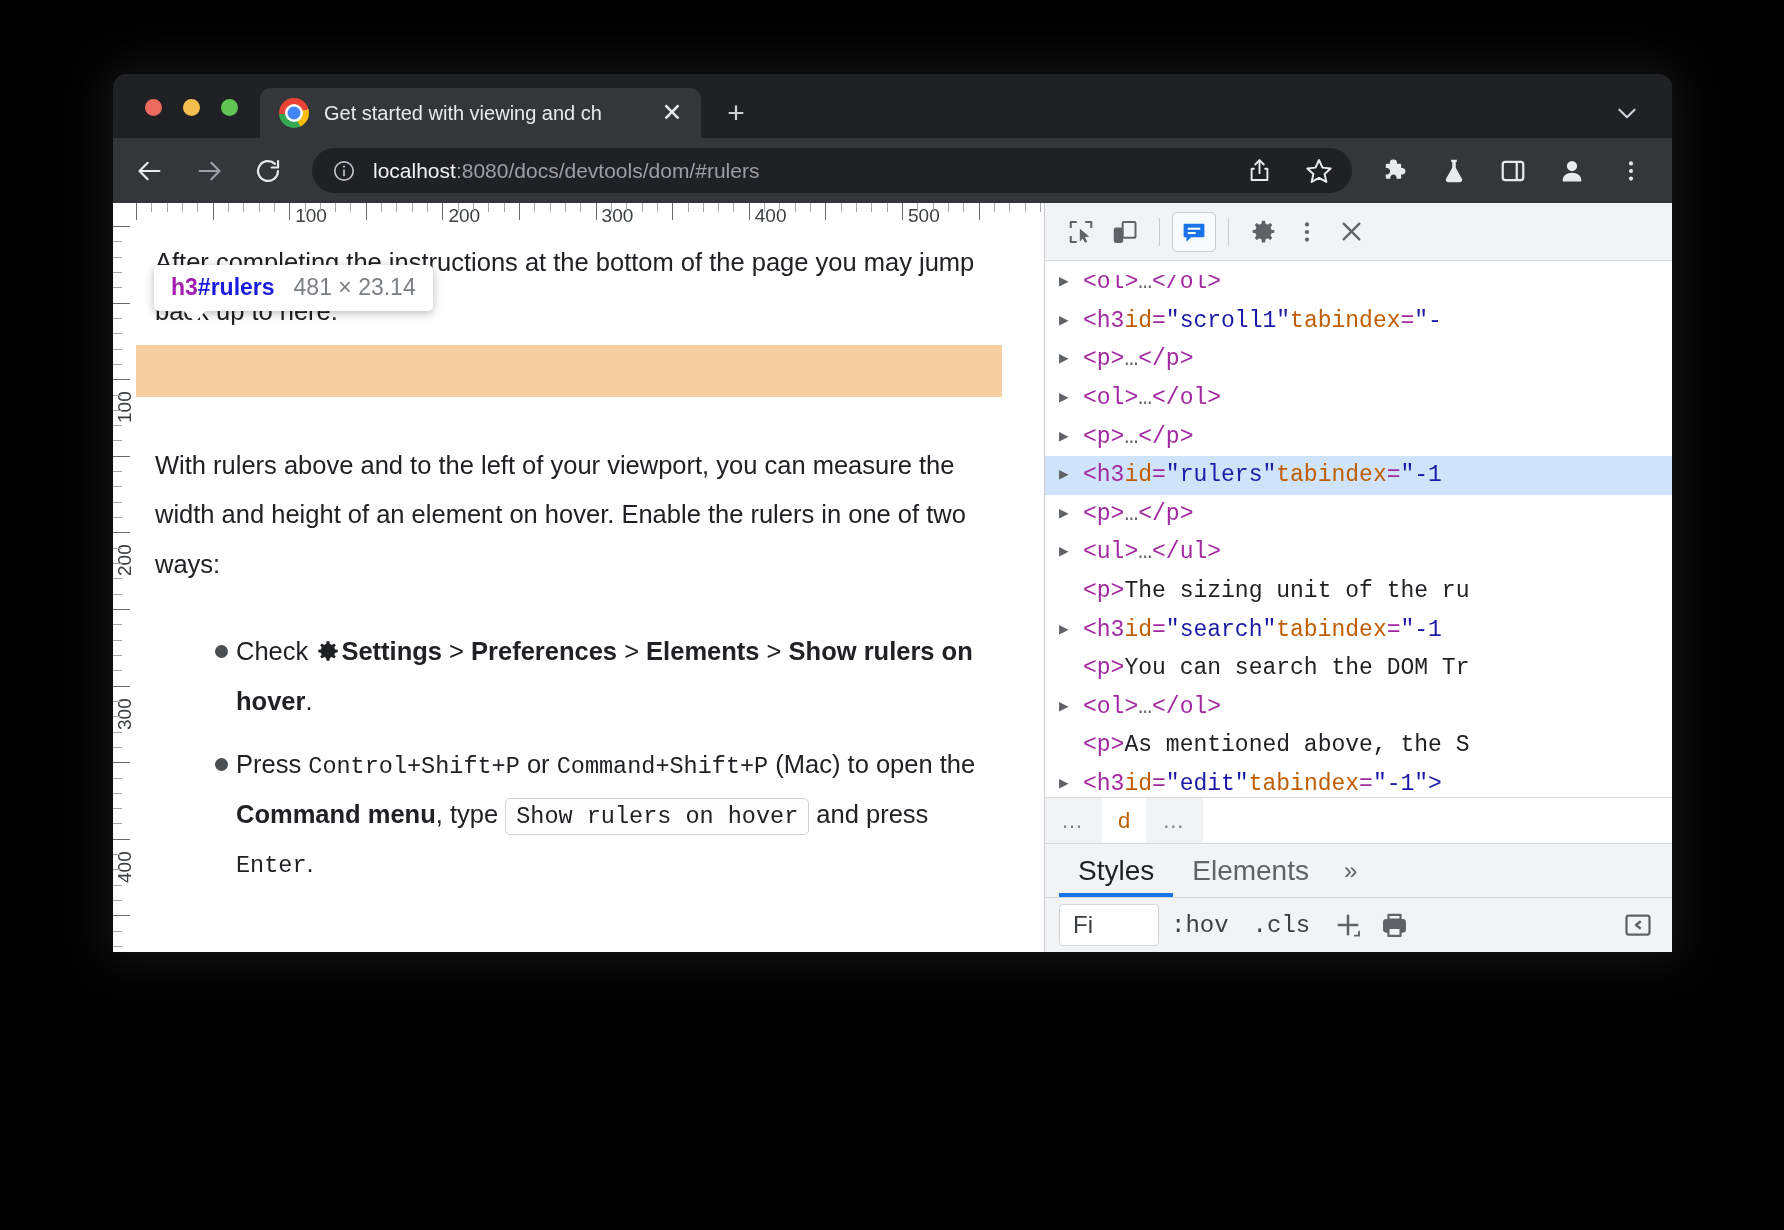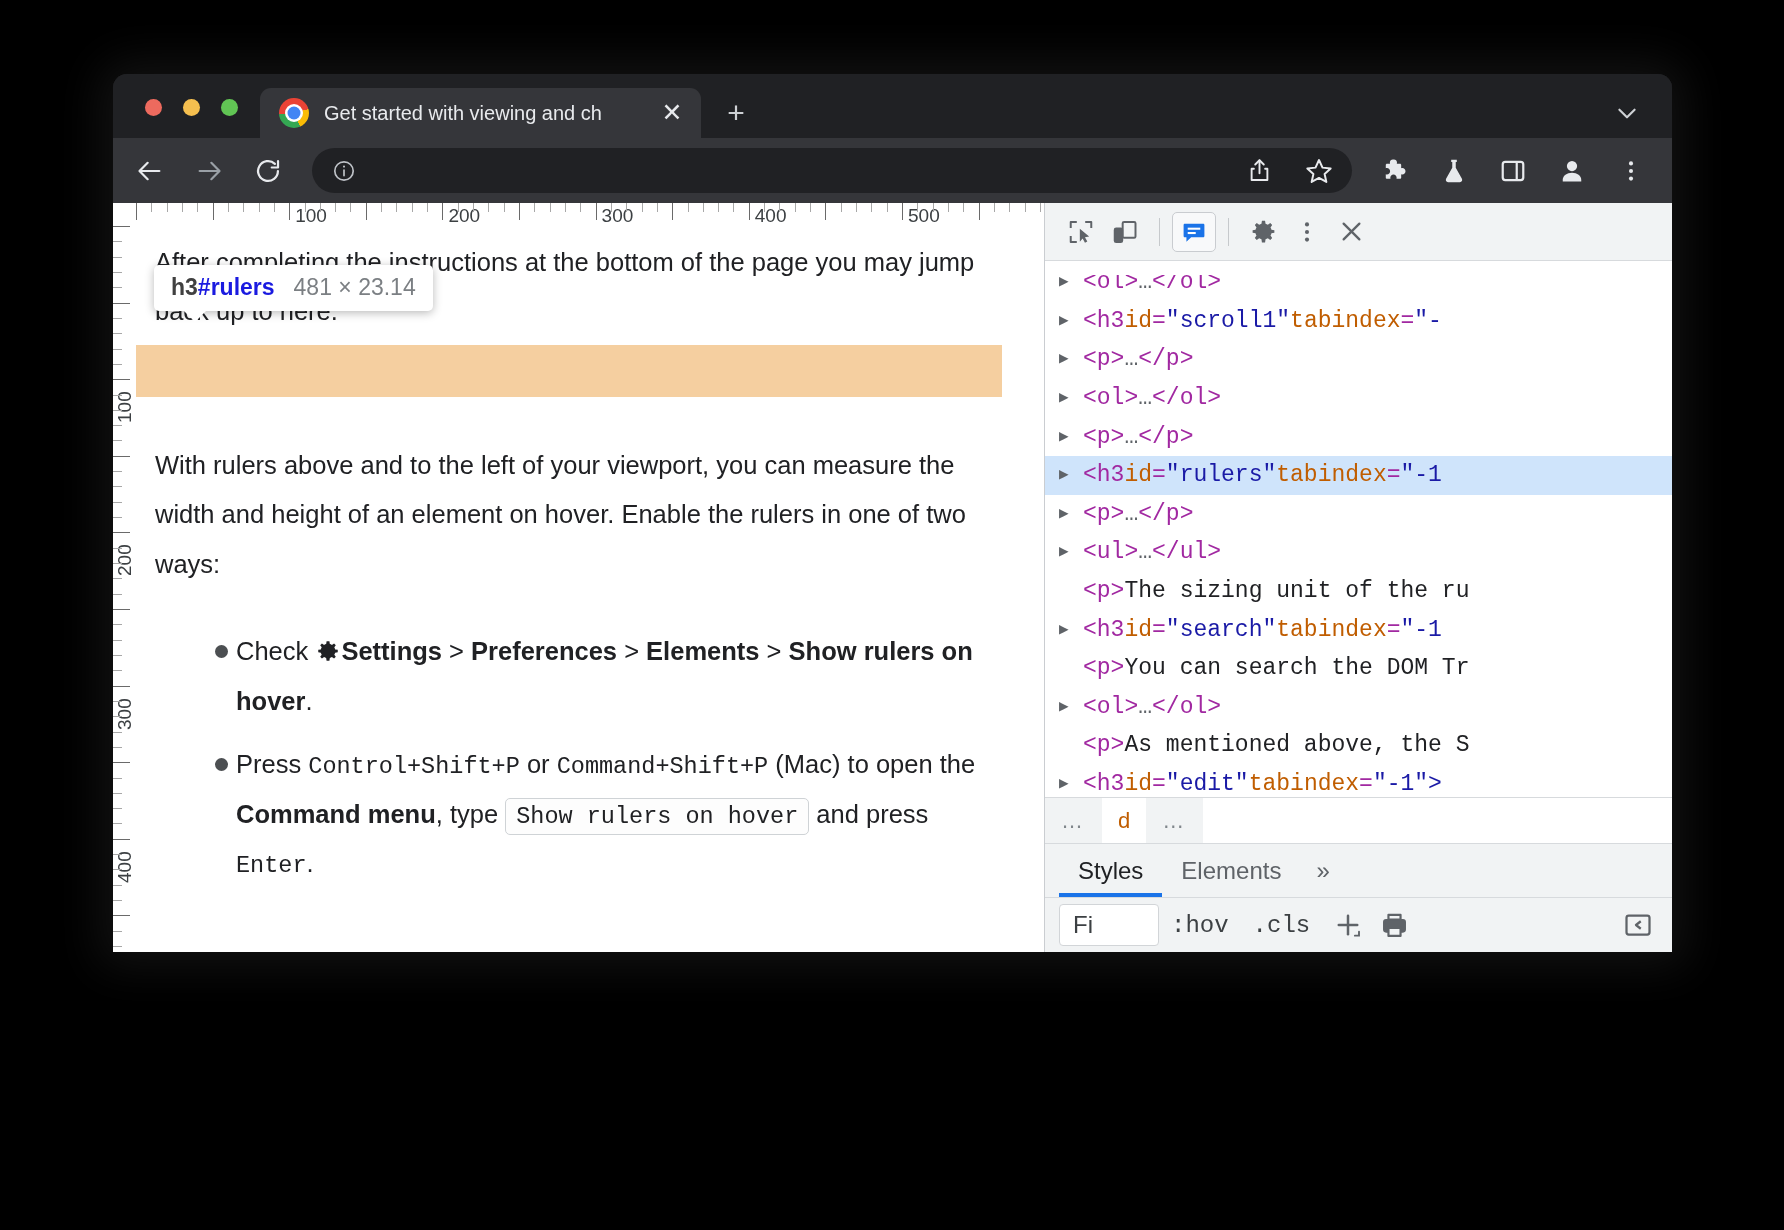--- a/index.html
+++ b/index.html
@@ -252,21 +252,21 @@
     background: #fff;
     border-radius: 5px;
     box-shadow: 0 2px 10px rgba(0,0,0,0.28);
     padding: 9px 17px 10px 17px;
     display: flex; align-items: baseline; gap: 19px;
     font-size: 23px;
     z-index: 20;
     white-space: nowrap;
   }
   #tooltip-selector { font-weight: bold; }
-  #tooltip-tag { color: #404040; }
+  #tooltip-tag { color: #a21caf; }
   #tooltip-id { color: #1a1ae0; }
   #tooltip-dims { color: #7b7f83; font-size: 23px; }
   #element-tooltip::after {
     content: "";
     position: absolute;
     left: 29px; bottom: -11px;
     border-left: 12px solid transparent;
     border-right: 12px solid transparent;
     border-top: 12px solid #fff;
   }
@@ -358,21 +358,21 @@
     height: 54px;
     background: #f1f3f4;
     border-top: 1px solid #d7dadd;
     display: flex; align-items: stretch;
     flex: 0 0 54px;
     padding-left: 14px;
   }
   .styles-tab {
     display: flex; align-items: center;
     padding: 0 19px;
-    font-size: 24px;
+    font-size: 28px;
     color: #5f6368;
     position: relative;
   }
   .styles-tab.active { color: #202124; }
   .styles-tab.active::after {
     content: "";
     position: absolute; left: 0; right: 0; bottom: 0;
     height: 4px; background: #1a73e8;
   }
   #styles-more {
@@ -461,20 +461,21 @@
       </div>
 
       <div id="omnibox">
         <div id="site-info-icon">
           <svg width="24" height="24" viewBox="0 0 24 24" fill="none" stroke="currentColor" stroke-width="1.7">
               <circle cx="12" cy="12" r="9.2"></circle>
               <line x1="12" y1="11" x2="12" y2="16.6" stroke-linecap="round"></line>
               <circle cx="12" cy="7.6" r="1.05" fill="currentColor" stroke="none"></circle>
             </svg>
         </div>
+        <div id="omnibox-url"><b>localhost</b><span>:8080/docs/devtools/dom/#rulers</span></div>
         <div id="omnibox-actions">
           <div class="tb-icon">
             <svg width="27" height="27" viewBox="0 0 24 24" fill="none" stroke="currentColor" stroke-width="1.7" stroke-linecap="round" stroke-linejoin="round">
                 <path d="M7 10.5H5v10h14v-10h-2"></path>
                 <line x1="12" y1="3" x2="12" y2="14.5"></line>
                 <polyline points="8.2 6.7 12 2.9 15.8 6.7"></polyline>
               </svg>
           </div>
           <div class="tb-icon">
             <svg width="28" height="28" viewBox="0 0 24 24" fill="none" stroke="currentColor" stroke-width="1.7" stroke-linejoin="round">

